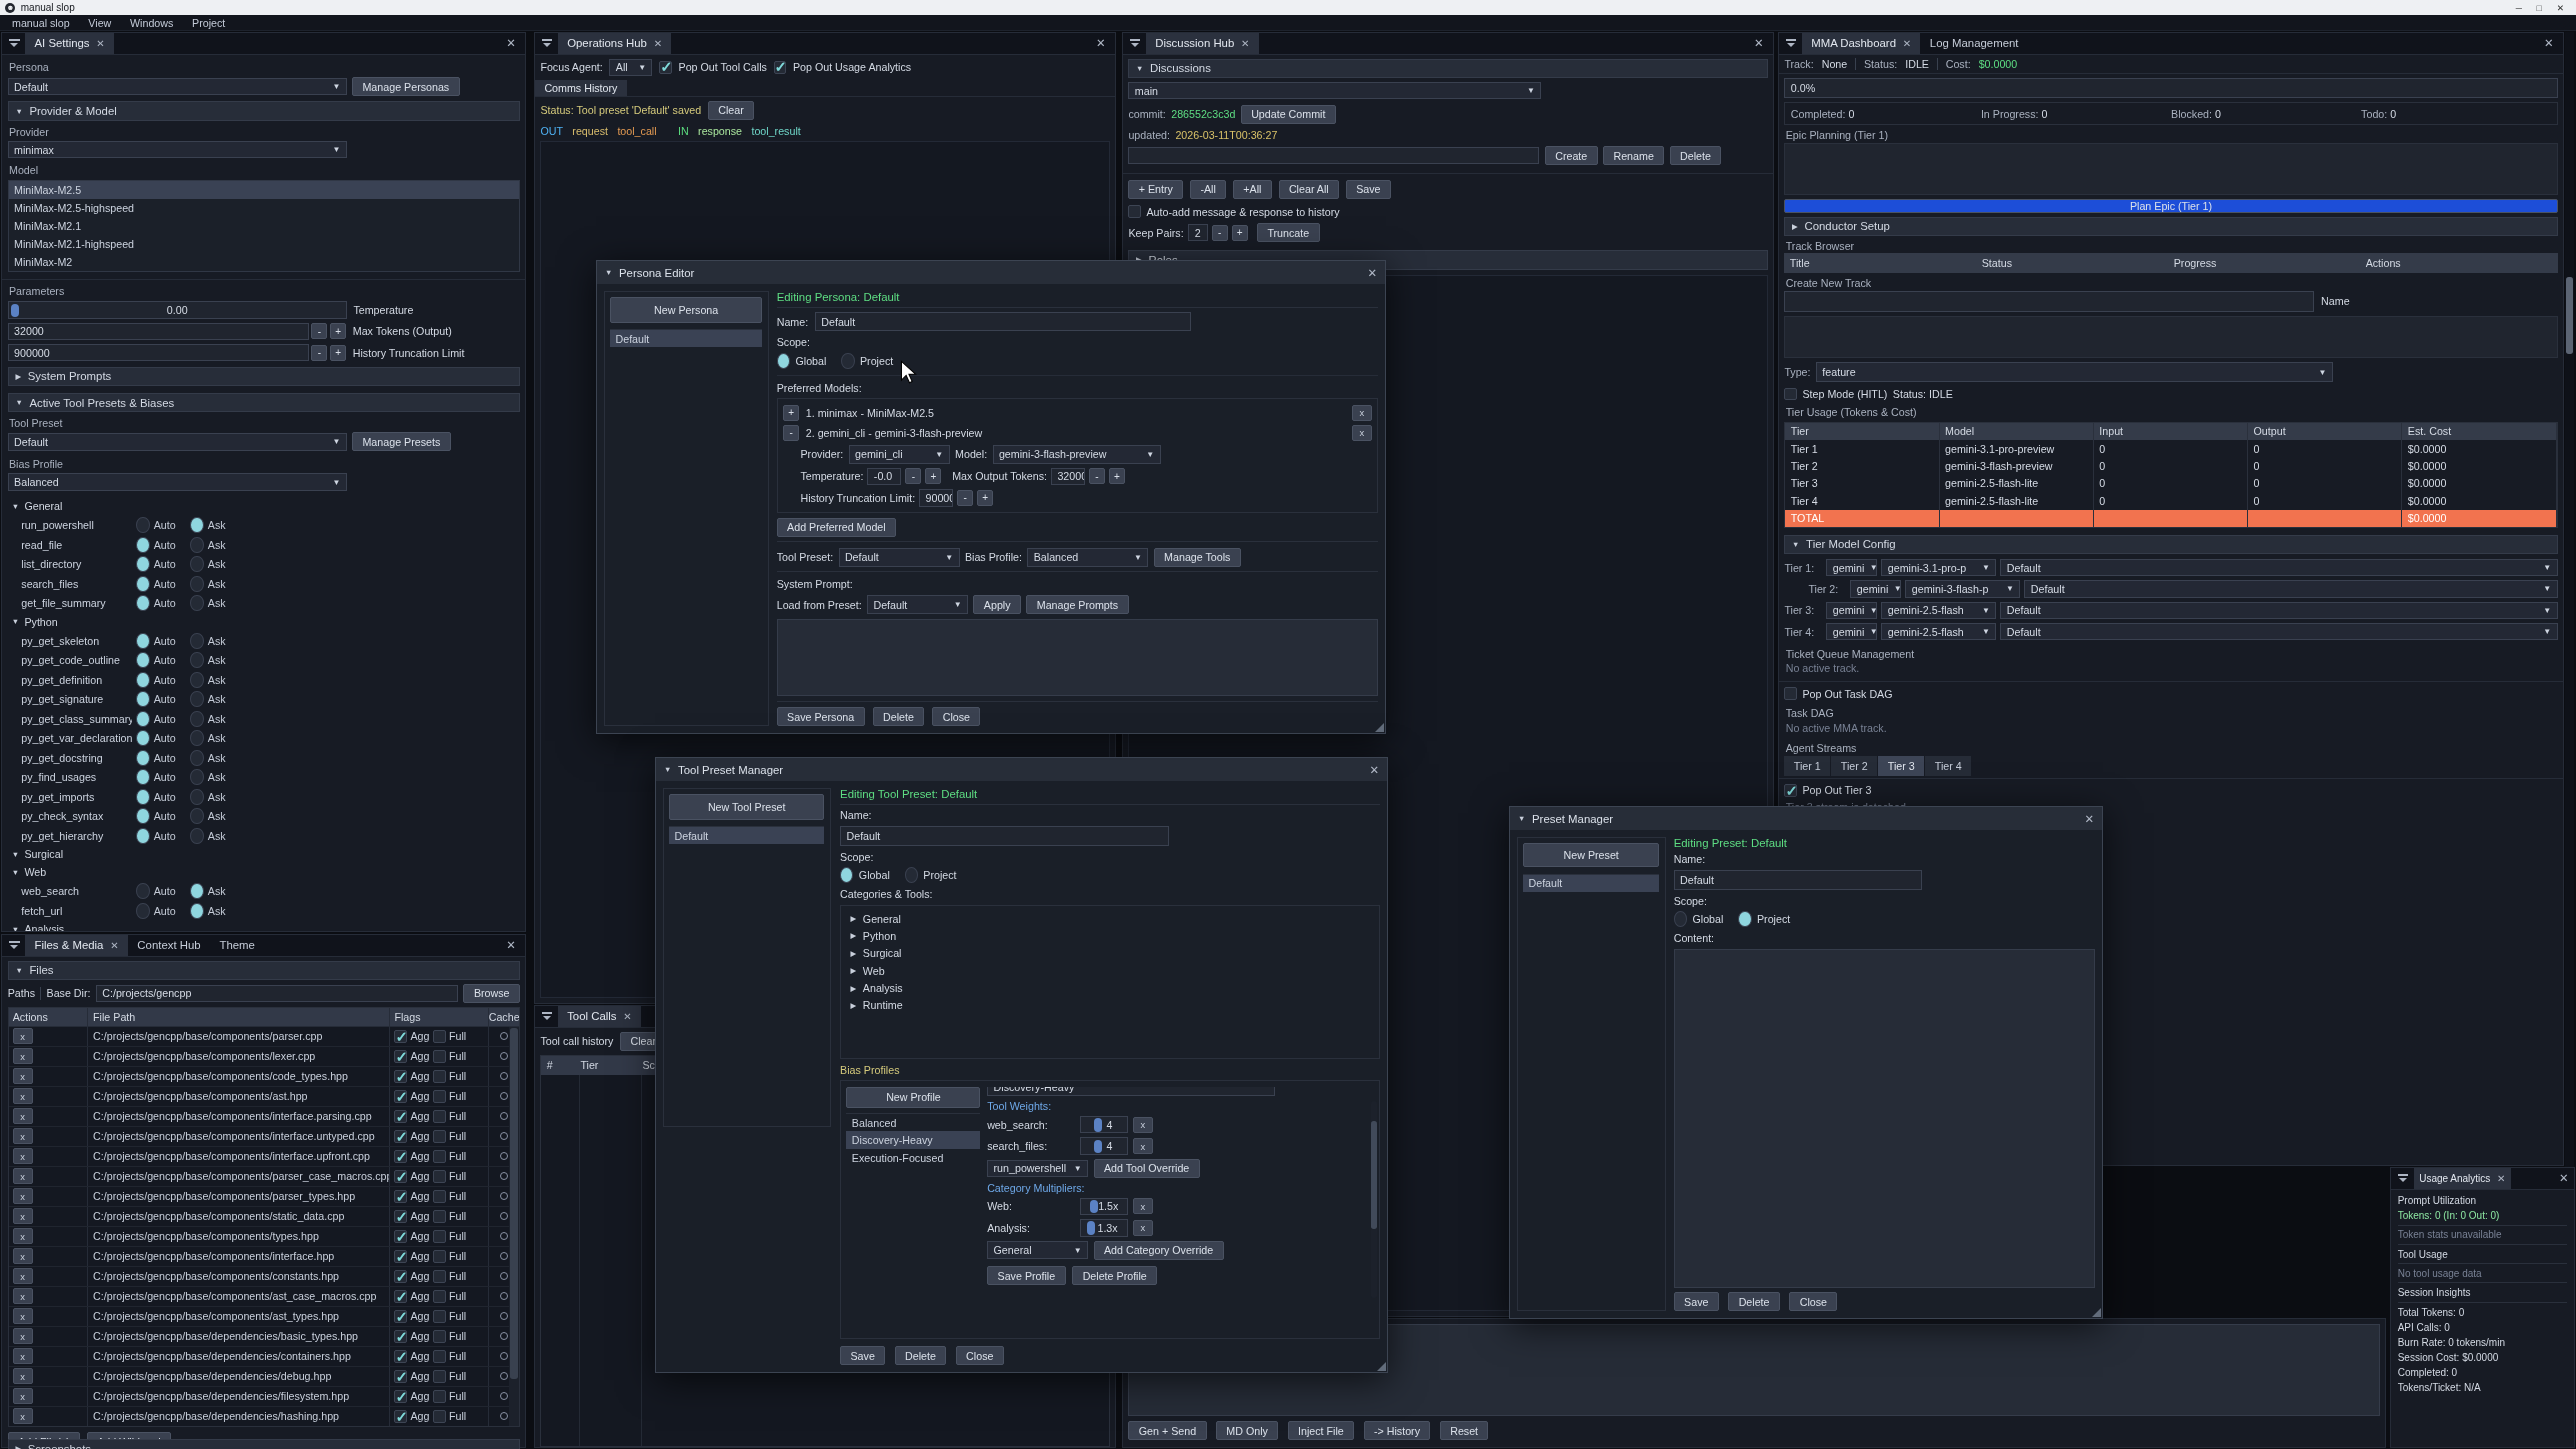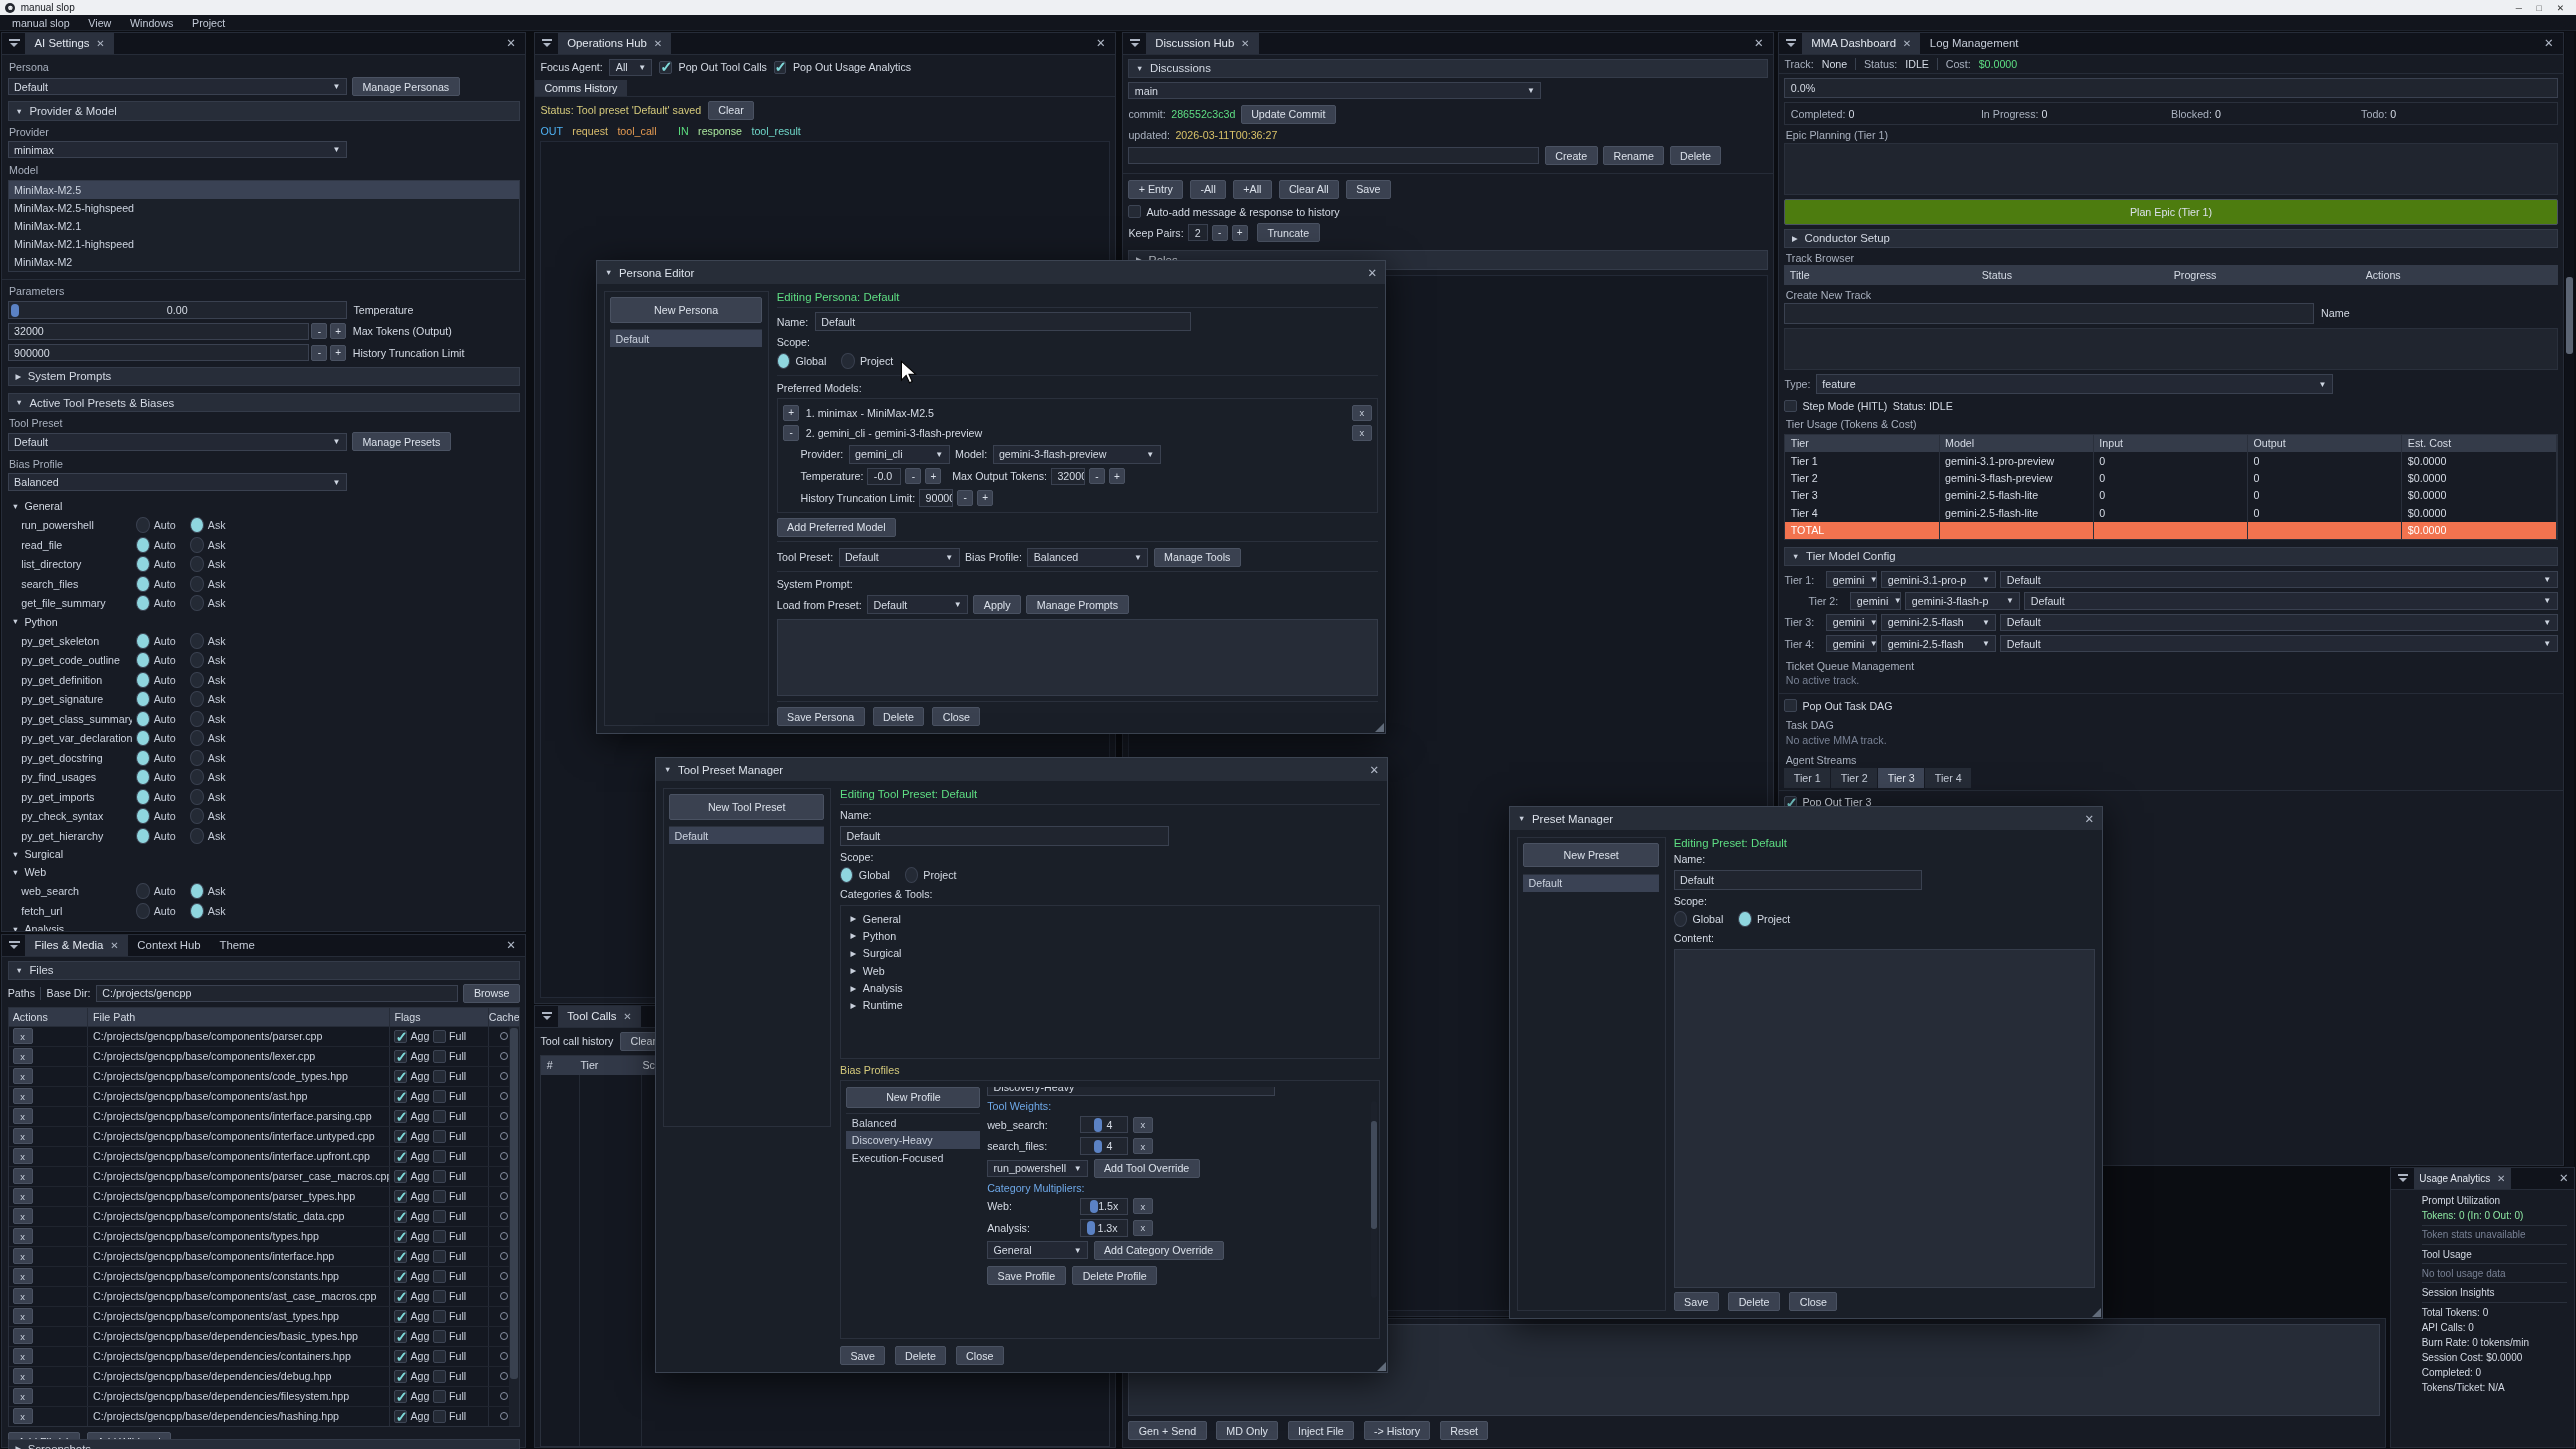--- a/index.html
+++ b/index.html
@@ -832,21 +832,21 @@
     </div>
     <div class="inp" style="margin:4px 5.4px 0;height:20px;">0.0%</div>
     <div class="row" style="margin:4px 5.4px 0;height:23px;border:0.7px solid #2a303c;padding:0 5.4px;">
       <span style="flex:1;" class="row"><span class="lab">Completed:</span>&nbsp;<span class="wlab">0</span></span>
       <span style="flex:1;" class="row"><span class="lab">In Progress:</span>&nbsp;<span class="wlab">0</span></span>
       <span style="flex:1;" class="row"><span class="lab">Blocked:</span>&nbsp;<span class="wlab">0</span></span>
       <span style="flex:1;" class="row"><span class="lab">Todo:</span>&nbsp;<span class="wlab">0</span></span>
     </div>
     <div class="lab" style="padding:4px 6.7px 1.3px;">Epic Planning (Tier 1)</div>
     <div style="margin:0 5.4px;height:52px;background:#20252f;border:0.7px solid #2a303c;"></div>
-    <div class="btn" style="margin:4px 5.4px 0;height:26px;background:#4d7c0f;">Plan Epic (Tier 1)</div>
+    <div class="btn" style="margin:4px 5.4px 0;height:14px;background:#1d4ed8;">Plan Epic (Tier 1)</div>
     <div class="sechdr">
         <span class="tri">▶</span>
         <span>Conductor Setup</span>
       </div>
     <div class="lab" style="padding:1.3px 6.7px;">Track Browser</div>
     <div style="margin:0 5.4px;">
       <div style="display:flex;background:#343b49;height:20px;align-items:center;font-size:10.7px;color:#d4dae4;">
         <div style="flex:1;padding-left:5.4px;">Title</div>
         <div style="flex:1;">Status</div>
         <div style="flex:1;">Progress</div>
@@ -1009,21 +1009,21 @@
 
   <div class="panel" style="left:2390px;top:1167px;width:185px;height:281px;">
     <div class="tabbar">
       <span class="pmenu"></span>
       <span class="tab active" style="font-size:10px;padding:0 5.4px;">
           <span>Usage Analytics</span>
           <span class="tabx">✕</span>
         </span>
       <span class="panelx" style="padding:0 5.4px;">✕</span>
     </div>
-    <div style="padding:5.4px 6.7px;font-size:10px;display:flex;flex-direction:column;gap:4px;margin-left:24px;">
+    <div style="padding:5.4px 6.7px;font-size:10px;display:flex;flex-direction:column;gap:4px;">
       <div class="wlab" style="font-size:10px;">Prompt Utilization</div>
       <div style="color:#8de6a2;font-size:10px;">Tokens: 0 (In: 0 Out: 0)</div>
       <div class="mut" style="font-size:10px;border-top:0.7px solid #2a303c;border-bottom:0.7px solid #2a303c;padding:3.4px 0;">Token stats unavailable</div>
       <div class="wlab" style="font-size:10px;border-bottom:0.7px solid #2a303c;padding-bottom:3.4px;">Tool Usage</div>
       <div class="mut" style="font-size:10px;border-bottom:0.7px solid #2a303c;padding-bottom:3.4px;">No tool usage data</div>
       <div class="wlab" style="font-size:10px;border-bottom:0.7px solid #2a303c;padding-bottom:3.4px;">Session Insights</div>
       <div class="wlab" style="font-size:10px;">Total Tokens: 0</div>
       <div class="wlab" style="font-size:10px;">API Calls: 0</div>
       <div class="wlab" style="font-size:10px;">Burn Rate: 0 tokens/min</div>
       <div class="wlab" style="font-size:10px;">Session Cost: $0.0000</div>

